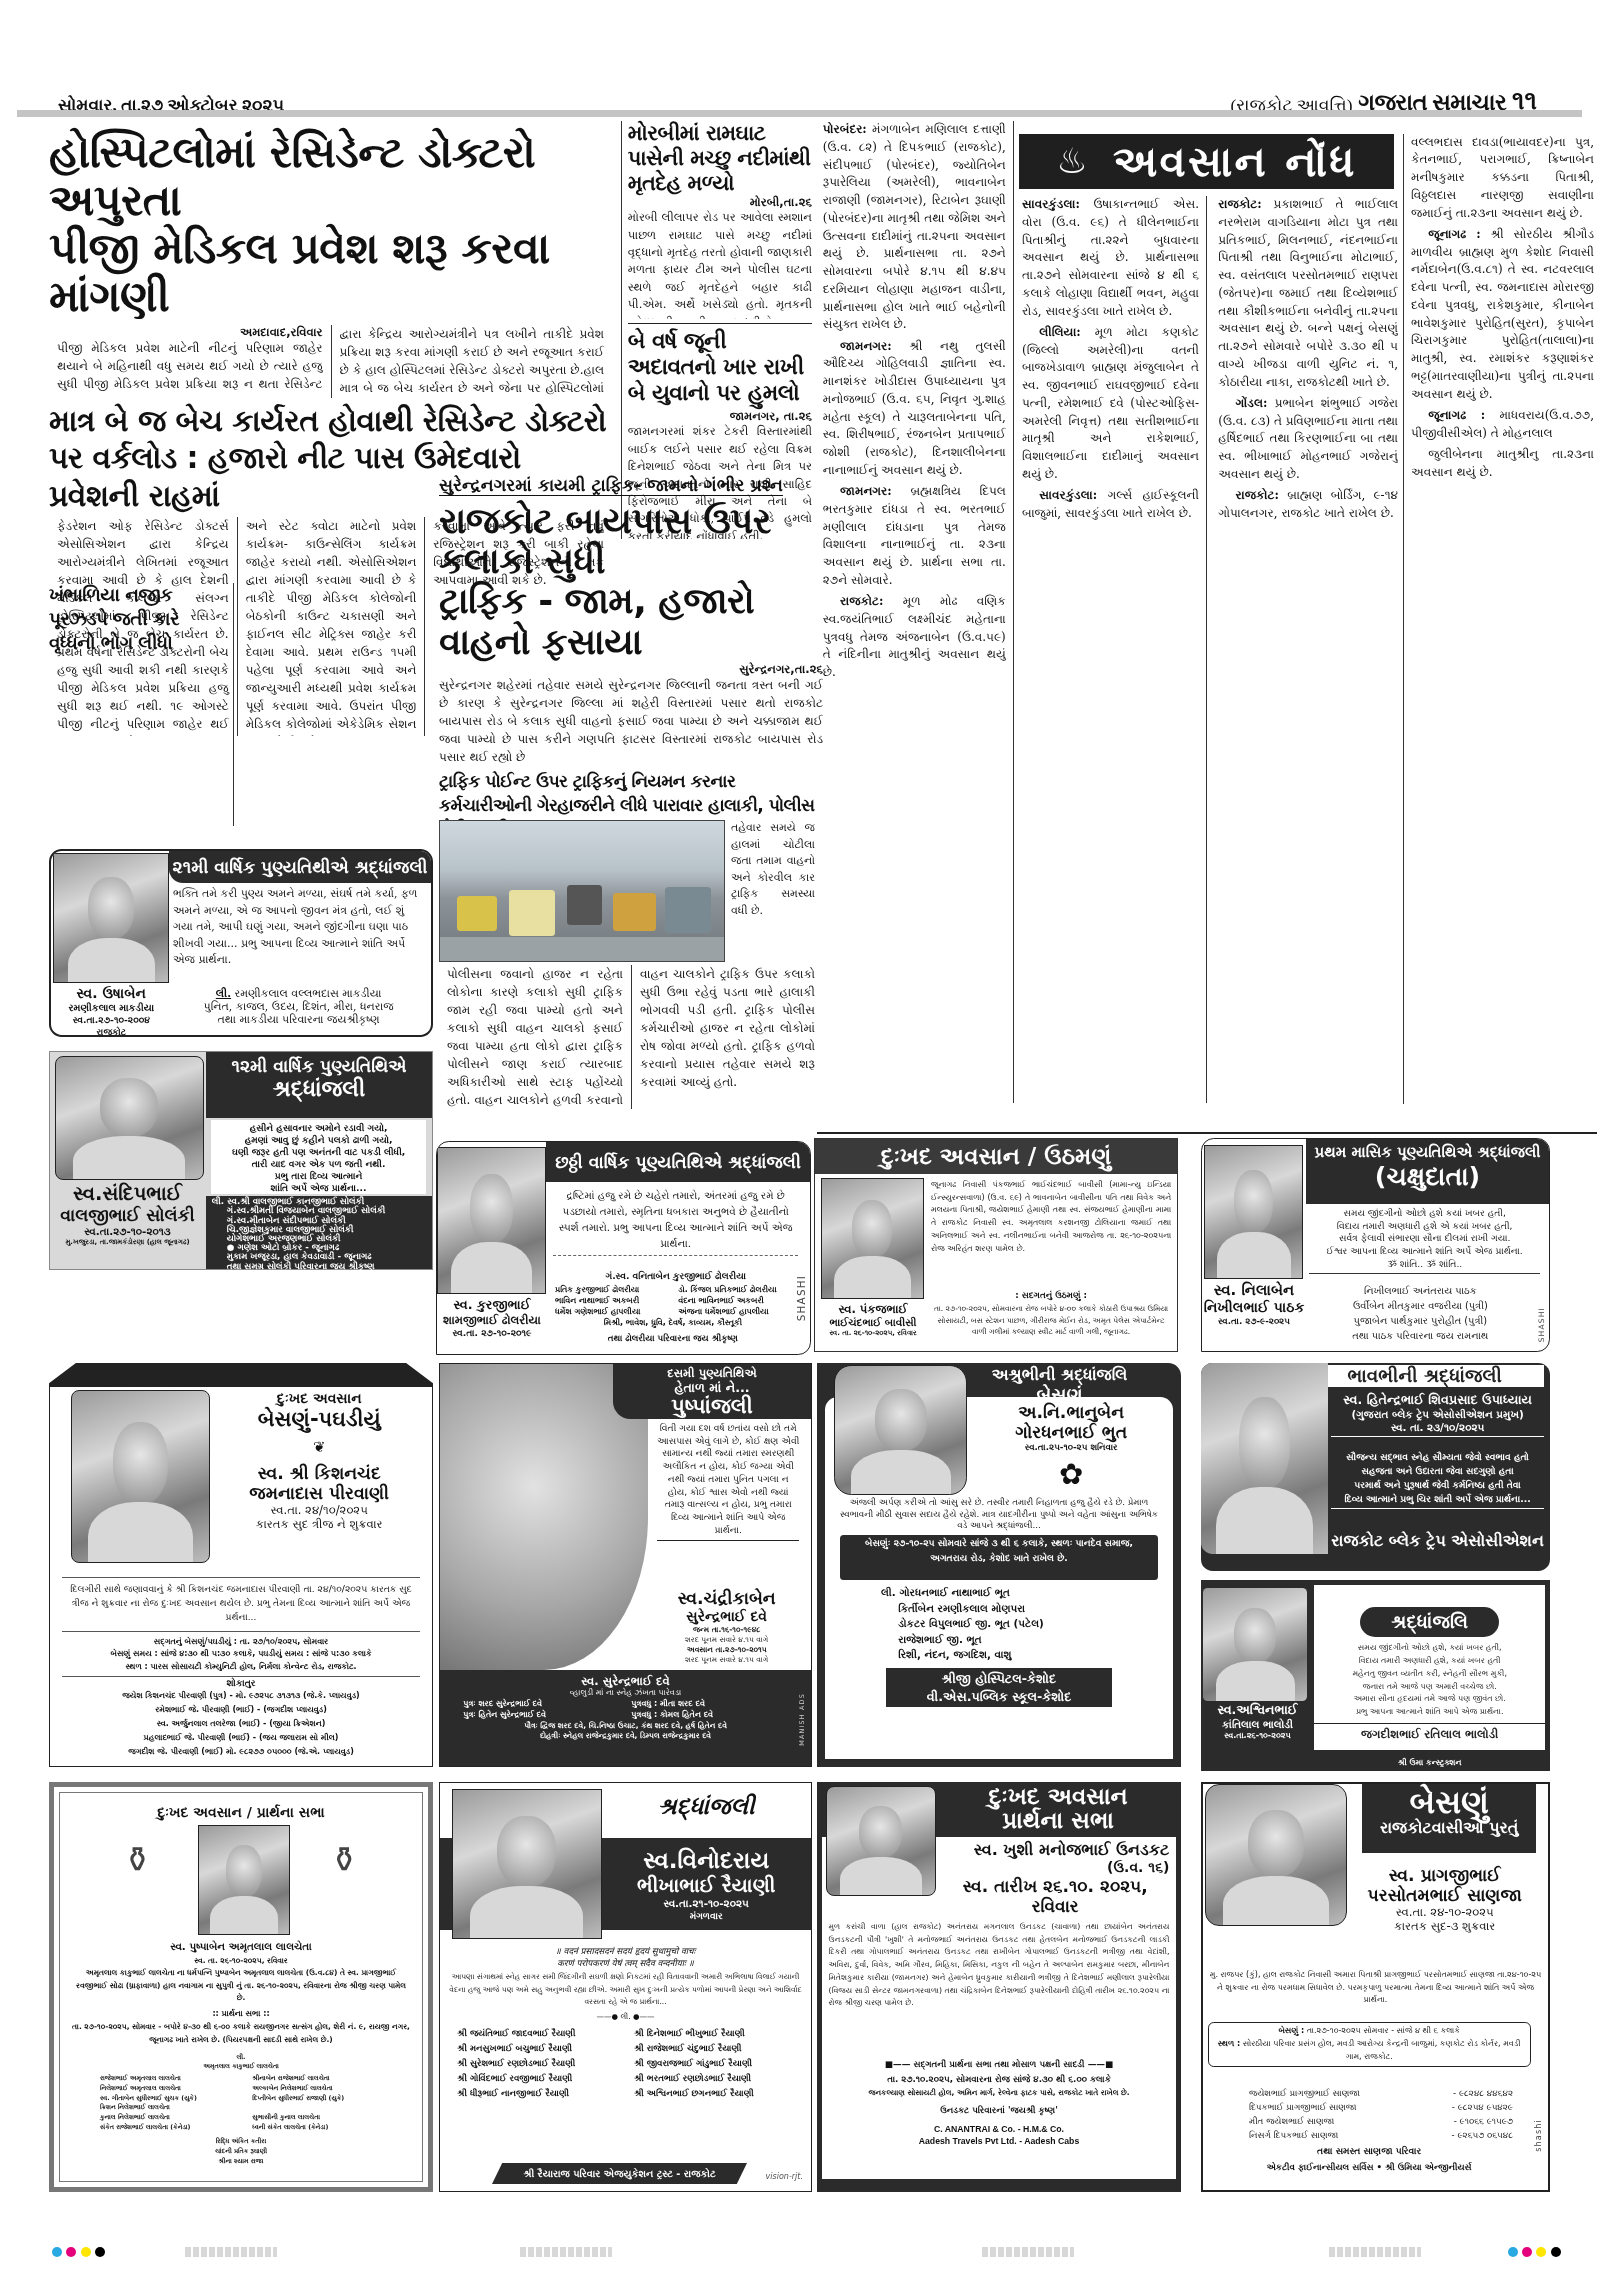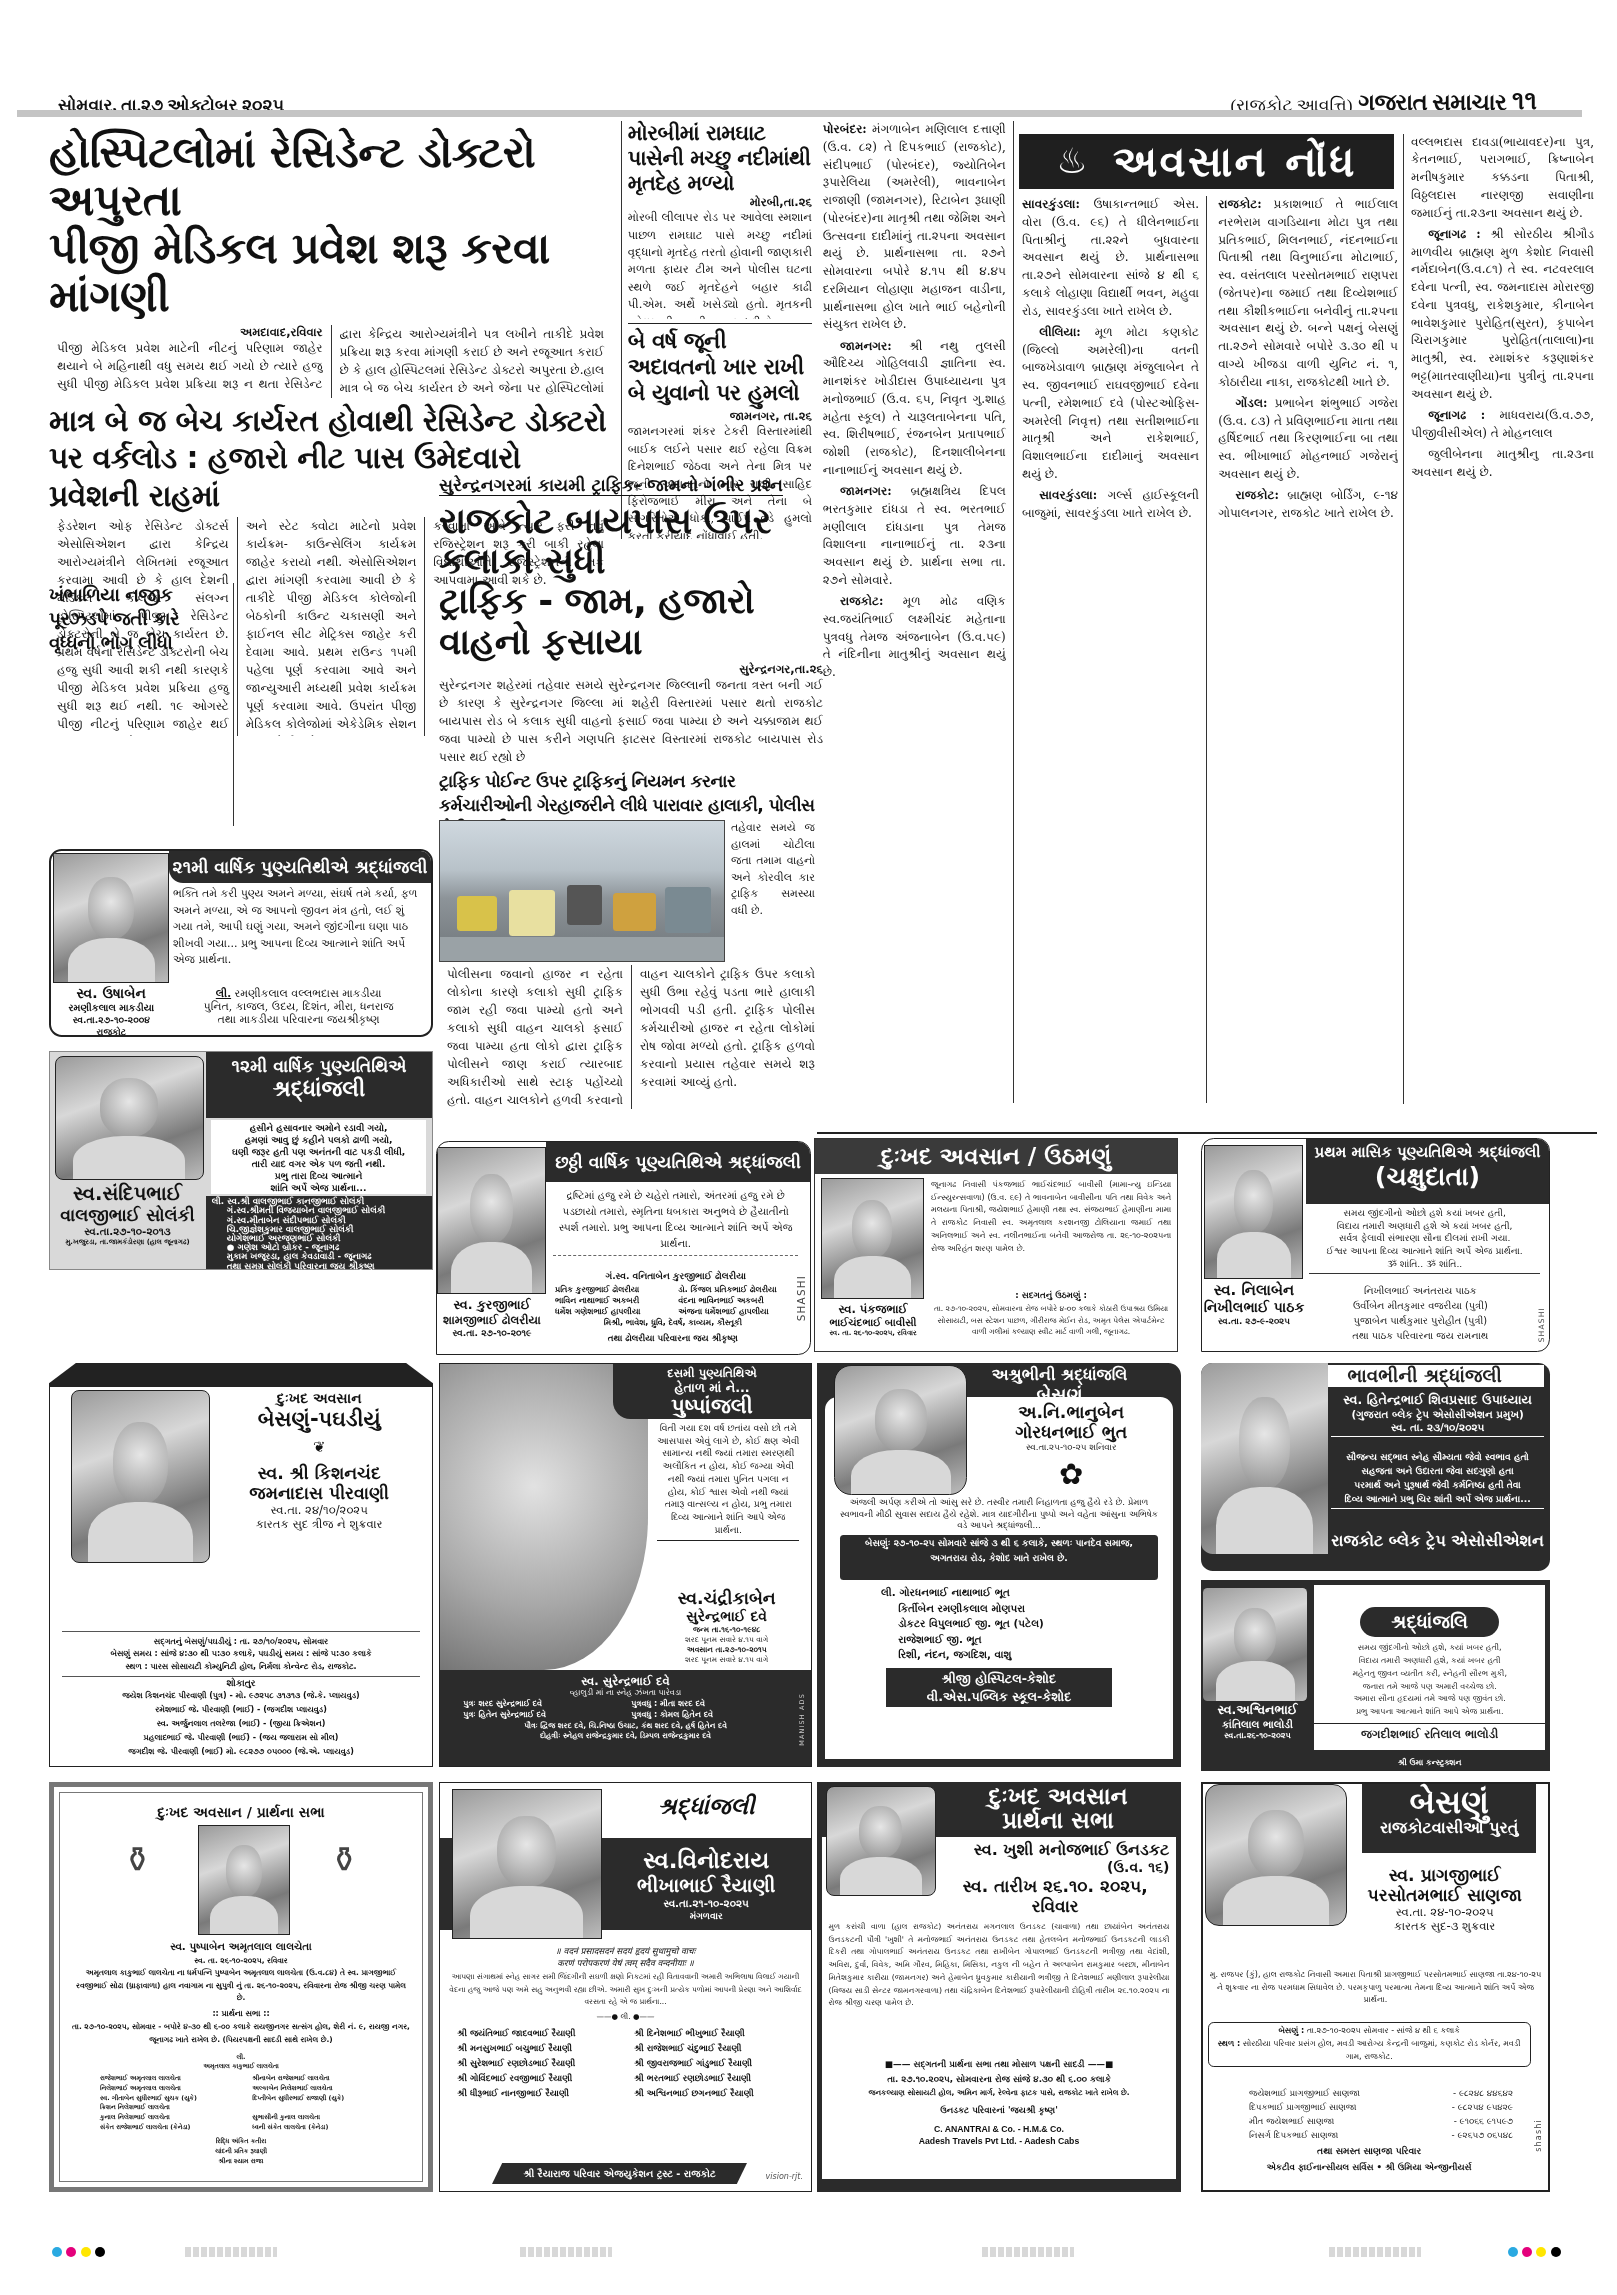--- a/index.html
+++ b/index.html
@@ -279,20 +279,21 @@
     </div>
   <div class="ctr bold" style="position:absolute;left:168px;top:26px;right:11.6px">
     <div style="font-size:14px">દુઃખદ અવસાન</div>
     <div style="font-size:21px">બેસણું-પઘડીયું</div>
     <div style="font-size:15px;margin:7px 0;font-weight:normal">❦</div>
     <div style="font-size:17.3px">સ્વ. શ્રી કિશનચંદ</div>
     <div style="font-size:17.3px">જમનાદાસ પીરવાણી</div>
     <div style="font-size:11.6px;font-weight:normal">સ્વ.તા. ૨૪/૧૦/૨૦૨૫</div>
     <div style="font-size:11.6px;font-weight:normal">કારતક સુદ ત્રીજ ને શુક્રવાર</div>
   </div>
+  <div class="ctr" style="position:absolute;left:11.6px;top:213px;right:11.6px;font-size:9.2px;line-height:14px;border-top:0.6px solid #555;padding-top:3.5px">દિલગીરી સાથે જણાવવાનું કે શ્રી કિશનચંદ જમનાદાસ પીરવાણી તા. ૨૪/૧૦/૨૦૨૫ કારતક સુદ ત્રીજ ને શુક્રવાર ના રોજ દુઃખદ અવસાન થયેલ છે. પ્રભુ તેમના દિવ્ય આત્માને શાંતિ અર્પે એજ પ્રર્થના...</div>
   <div class="ctr bold" style="position:absolute;left:11.6px;top:267px;right:11.6px;font-size:8px;line-height:12.7px;border-top:0.6px solid #555;padding-top:3.5px">
     <div>સદ્ગતનું બેસણું/પઘડીયું : તા. ૨૭/૧૦/૨૦૨૫, સોમવાર</div>
     <div>બેસણું સમય : સાંજે ૪:૩૦ થી ૫:૩૦ કલાકે, પઘડીયું સમય : સાંજે ૫:૩૦ કલાકે</div>
     <div>સ્થળ : પારસ સોસાયટી કોમ્યુનિટી હોલ, નિર્મલા કોન્વેન્ટ રોડ, રાજકોટ.</div>
   </div>
   <div class="ctr bold" style="position:absolute;left:11.6px;top:312px;right:11.6px;font-size:9.2px;border-top:0.6px solid #555">શોકાતુર</div>
   <div class="ctr bold" style="position:absolute;left:11.6px;top:325px;right:11.6px;font-size:8px;line-height:14px">
     <div>જયેશ કિશનચંદ પીરવાણી (પુત્ર) - મો. ૯૭૨૫૮ ૩૧૩૧૩ (જે.કે. પ્લાયવુડ)</div>
     <div>રમેશભાઈ જે. પીરવાણી (ભાઈ) - (જગદીશ પ્લાયવુડ)</div>
     <div>સ્વ. અર્જુનલાલ તલરેજા (ભાઈ) - (જીયા ક્રિએશન)</div>
@@ -338,21 +339,21 @@
     <div style="font-size:18.5px">બેસણું</div>
   </div>
   <div style="position:absolute;left:8px;top:34px;right:8px;bottom:8px;background:#fff;border-radius:12.7px 12.7px 0 0"></div>
   <div class="photo" style="position:absolute;left:17.3px;top:2.3px;width:133px;height:130px;border-radius:17.3px">
       <div class="face"></div>
       <div class="torso"></div>
     </div>
   <div class="ctr bold" style="position:absolute;left:156px;top:39px;right:11.6px">
     <div style="font-size:17.3px">અ.નિ.ભાનુબેન</div>
     <div style="font-size:17.3px">ગોરધનભાઈ ભુત</div>
-    <div style="font-size:8.7px;font-weight:normal">સ્વ.તા.૨૫-૧૦-૨૫ શનિવાર</div>
+    <div style="font-size:8.7px;font-weight:bold">સ્વ.તા.૨૫-૧૦-૨૫ શનિવાર</div>
     <div style="font-size:29px;margin-top:3.5px;font-weight:normal">✿</div>
   </div>
   <div class="ctr" style="position:absolute;left:17.3px;top:134px;right:17.3px;font-size:8.7px;line-height:11.6px">અંજલી અર્પણ કરીએ તો આંસુ સરે છે. તસ્વીર તમારી નિહાળતા હજુ હૈયે રડે છે. પ્રેમાળ સ્વભાવની મીઠી સુવાસ સદાય હૈયે રહેશે. માત્ર યાદગીરીના પુષ્પો અને વહેતા આંસુના અભિષેક વડે આપને શ્રદ્ધાંજલી...</div>
   <div class="dark ctr bold" style="position:absolute;left:23px;top:172px;right:23px;height:45px;font-size:9.2px;line-height:15px;border-radius:3.5px;padding:0 5.8px">બેસણુંઃ ૨૭-૧૦-૨૫ સોમવારે સાંજે ૩ થી ૬ કલાકે, સ્થળઃ પાનદેવ સમાજ, અગતરાય રોડ, કેશોદ ખાતે રાખેલ છે.</div>
   <div class="bold" style="position:absolute;left:64px;top:222px;right:11.6px;font-size:10.4px;line-height:15.6px">
     <div>લી. ગોરધનભાઈ નાથાભાઈ ભૂત</div>
     <div style="padding-left:17.3px">કિર્તીબેન રમણીકલાલ મોણપરા</div>
     <div style="padding-left:17.3px">ડોકટર વિપુલભાઈ જી. ભૂત (પટેલ)</div>
     <div style="padding-left:17.3px">રાજેશભાઈ જી. ભૂત</div>
     <div style="padding-left:17.3px">રિશી, નંદન, જગદિશ, વાશુ</div>

